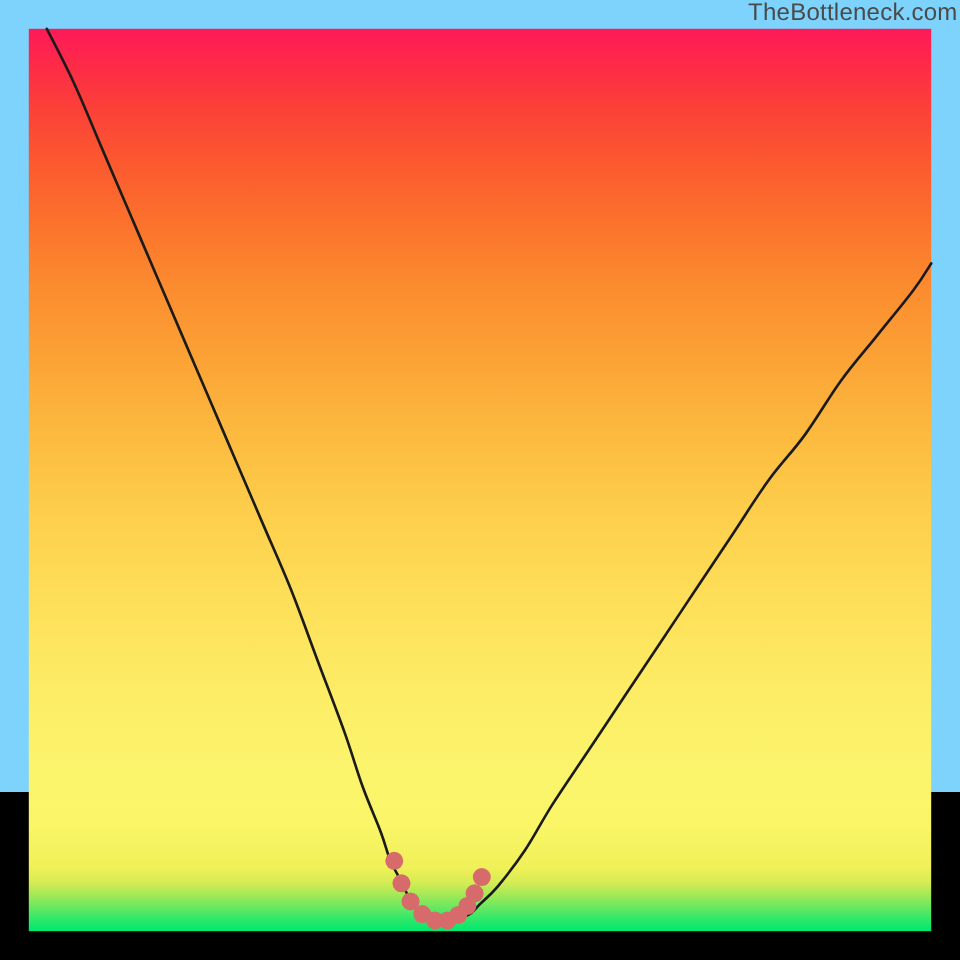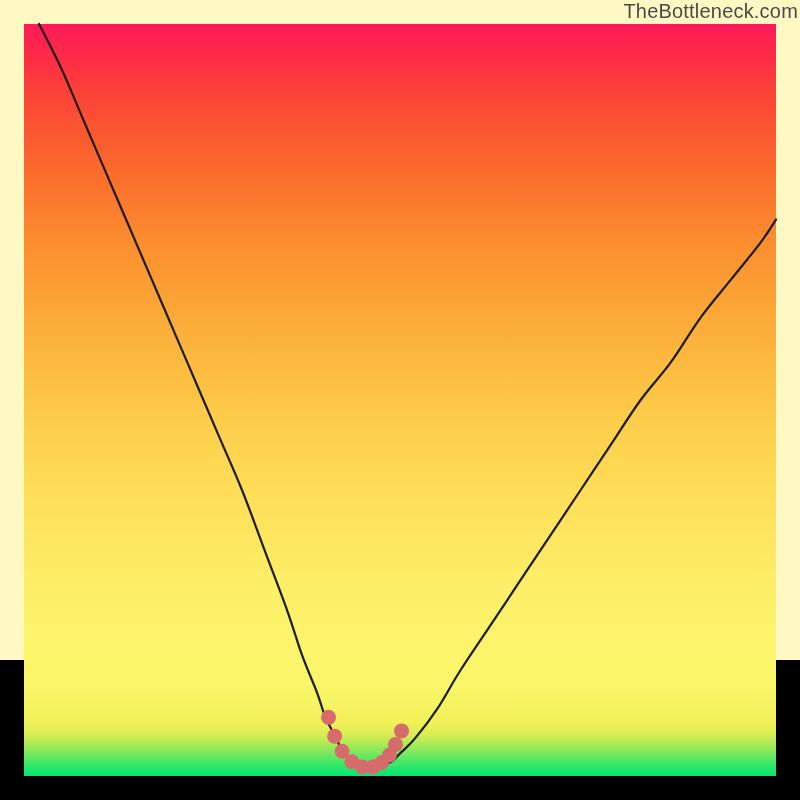--- a/index.html
+++ b/index.html
@@ -8,21 +8,21 @@
     width: 800px;
     height: 800px;
     overflow: hidden;
     background: #000;
     font-family: Arial, Helvetica, sans-serif;
   }
   .frame {
     position: relative;
     width: 800px;
     height: 660px;
-    background: #fef9c3;
+    background: #7dd3fc;
   }
   .plot {
     position: absolute;
     left: 24px;
     top: 24px;
     width: 752px;
     height: 752px;
     
     background: linear-gradient(
       to top,

